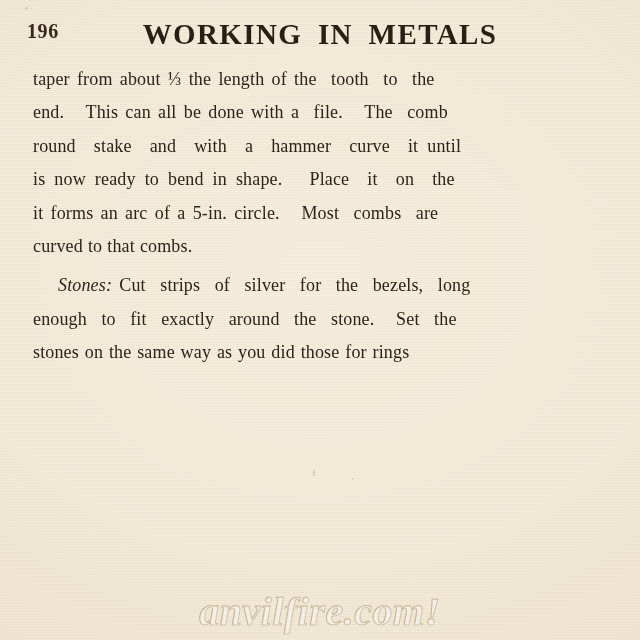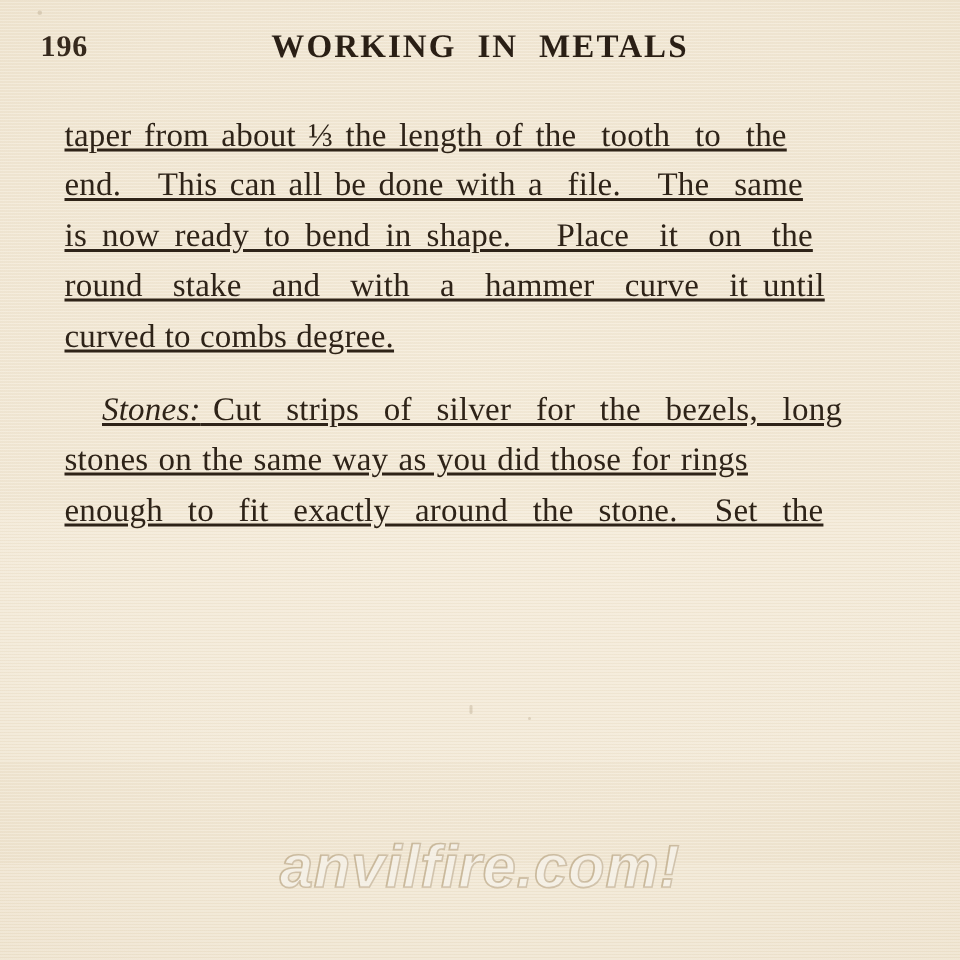--- a/index.html
+++ b/index.html
@@ -48,42 +48,41 @@
     letter-spacing: 0.6px;
     color: #36291d;
   }
 
   .running-head {
     position: absolute;
     left: 0;
     top: 0;
     width: 640px;
     text-align: center;
-    font-size: 22px;
+    font-size: 29px;
     font-weight: 700;
     letter-spacing: 1.4px;
     word-spacing: 7px;
     color: #2a1f15;
   }
 
   
   .body-block {
     position: absolute;
     left: 27px;
     top: 57px;
     width: 586px;
   }
 
   .para {
-    margin: 16px;
-    font-size: 22px;
+    margin: 6px;
+    font-size: 18px;
     line-height: 33.4px;
     color: #2e2318;
     text-align: left;
-    text-decoration: underline;
   }
 
   .para + .para {
     margin-top: 0;
   }
 
   .line {
     display: block;
     white-space: pre;
     height: 33.4px;
@@ -99,24 +98,24 @@
 
   .ital {
     font-style: italic;
     text-align: center;
   }
 
   
   .watermark {
     position: absolute;
     left: 0;
-    top: 556px;
+    top: 588px;
     width: 640px;
     text-align: center;
-    font-family: Liberation Sans, sans-serif;
+    font-family: Liberation Serif, serif;
     font-style: italic;
     font-weight: 700;
     font-size: 40px;
     letter-spacing: 0.5px;
     color: transparent;
     -webkit-text-stroke: 1.1px rgba(176, 154, 120, 0.55);
     text-shadow:
        0.6px 0.6px 0 rgba(255,255,255,0.55),
       -0.5px -0.5px 0 rgba(205,186,153,0.25);
     user-select: none;
@@ -138,30 +137,31 @@
 
   <div class="header-row">
     <div class="folio">196</div>
     <div class="running-head">WORKING IN METALS</div>
   </div>
 
   <div class="body-block">
 
     <p class="para">
       <span class="line ls-1">taper from about ⅓ the length of the  tooth  to  the</span>
-      <span class="line ls-1">end.   This can all be done with a  file.   The  same</span>
+      <span class="line ls-1">end.   This can all be done with a  file.   The  comb</span>
+      <span class="line ls-2">round  stake  and  with  a  hammer  curve  it until</span>
       <span class="line ls-2">is now ready to bend in shape.   Place  it  on  the</span>
-      <span class="line ls-2">round  stake  and  with  a  hammer  curve  it until</span>
-      <span class="line ls-4">curved to combs degree.</span>
+      <span class="line ls-1">it forms an arc of a 5-in. circle.   Most  combs  are</span>
+      <span class="line ls-4">curved to that combs.</span>
     </p>
 
     <p class="para">
       <span class="line ls-1 indent"><span class="ital">Stones:</span><span> Cut  strips  of  silver  for  the  bezels,  long</span></span>
+      <span class="line ls-1">enough  to  fit  exactly  around  the  stone.   Set  the</span>
       <span class="line ls-0">stones on the same way as you did those for rings</span>
-      <span class="line ls-1">enough  to  fit  exactly  around  the  stone.   Set  the</span>
     </p>
 
   </div>
 
   <div class="speck" style="left:313px; top:470px; width:2px; height:6px; border-radius:1px;"></div>
   <div class="speck" style="left:352px; top:478px; width:2px; height:2px;"></div>
   <div class="speck" style="left:25px;  top:7px;   width:3px; height:3px;"></div>
 
   <div class="watermark">anvilfire.com!</div>
 

